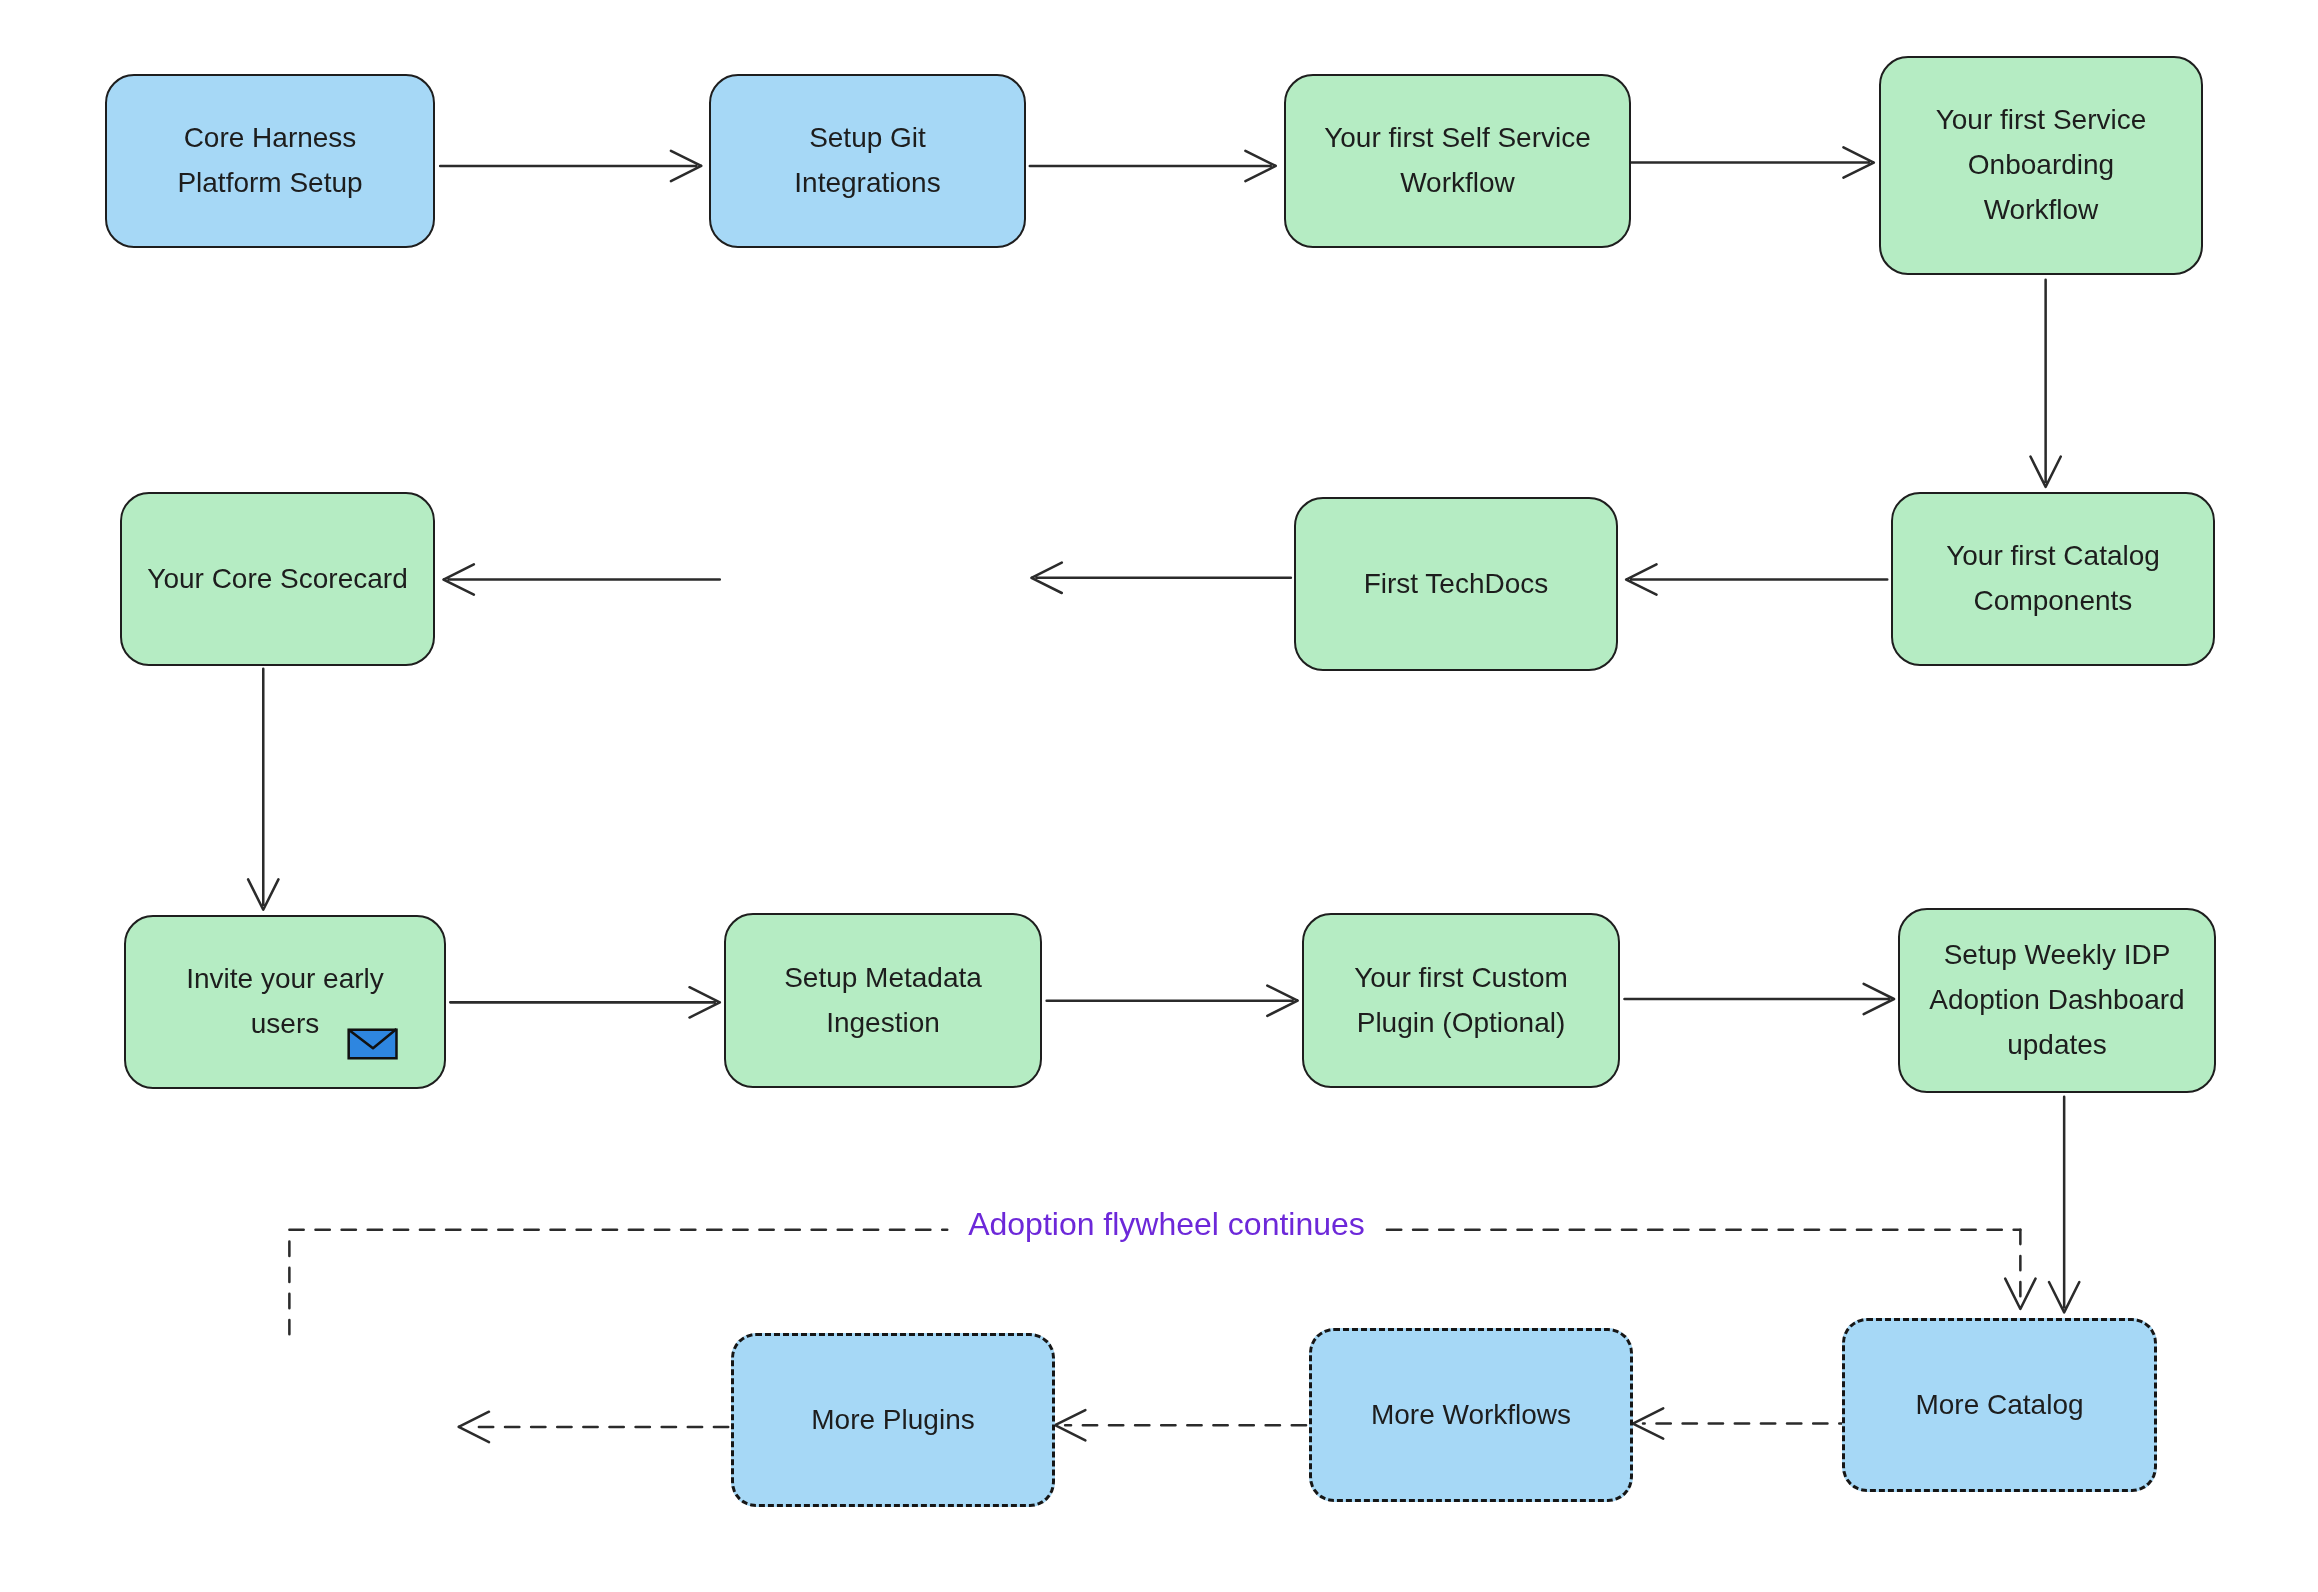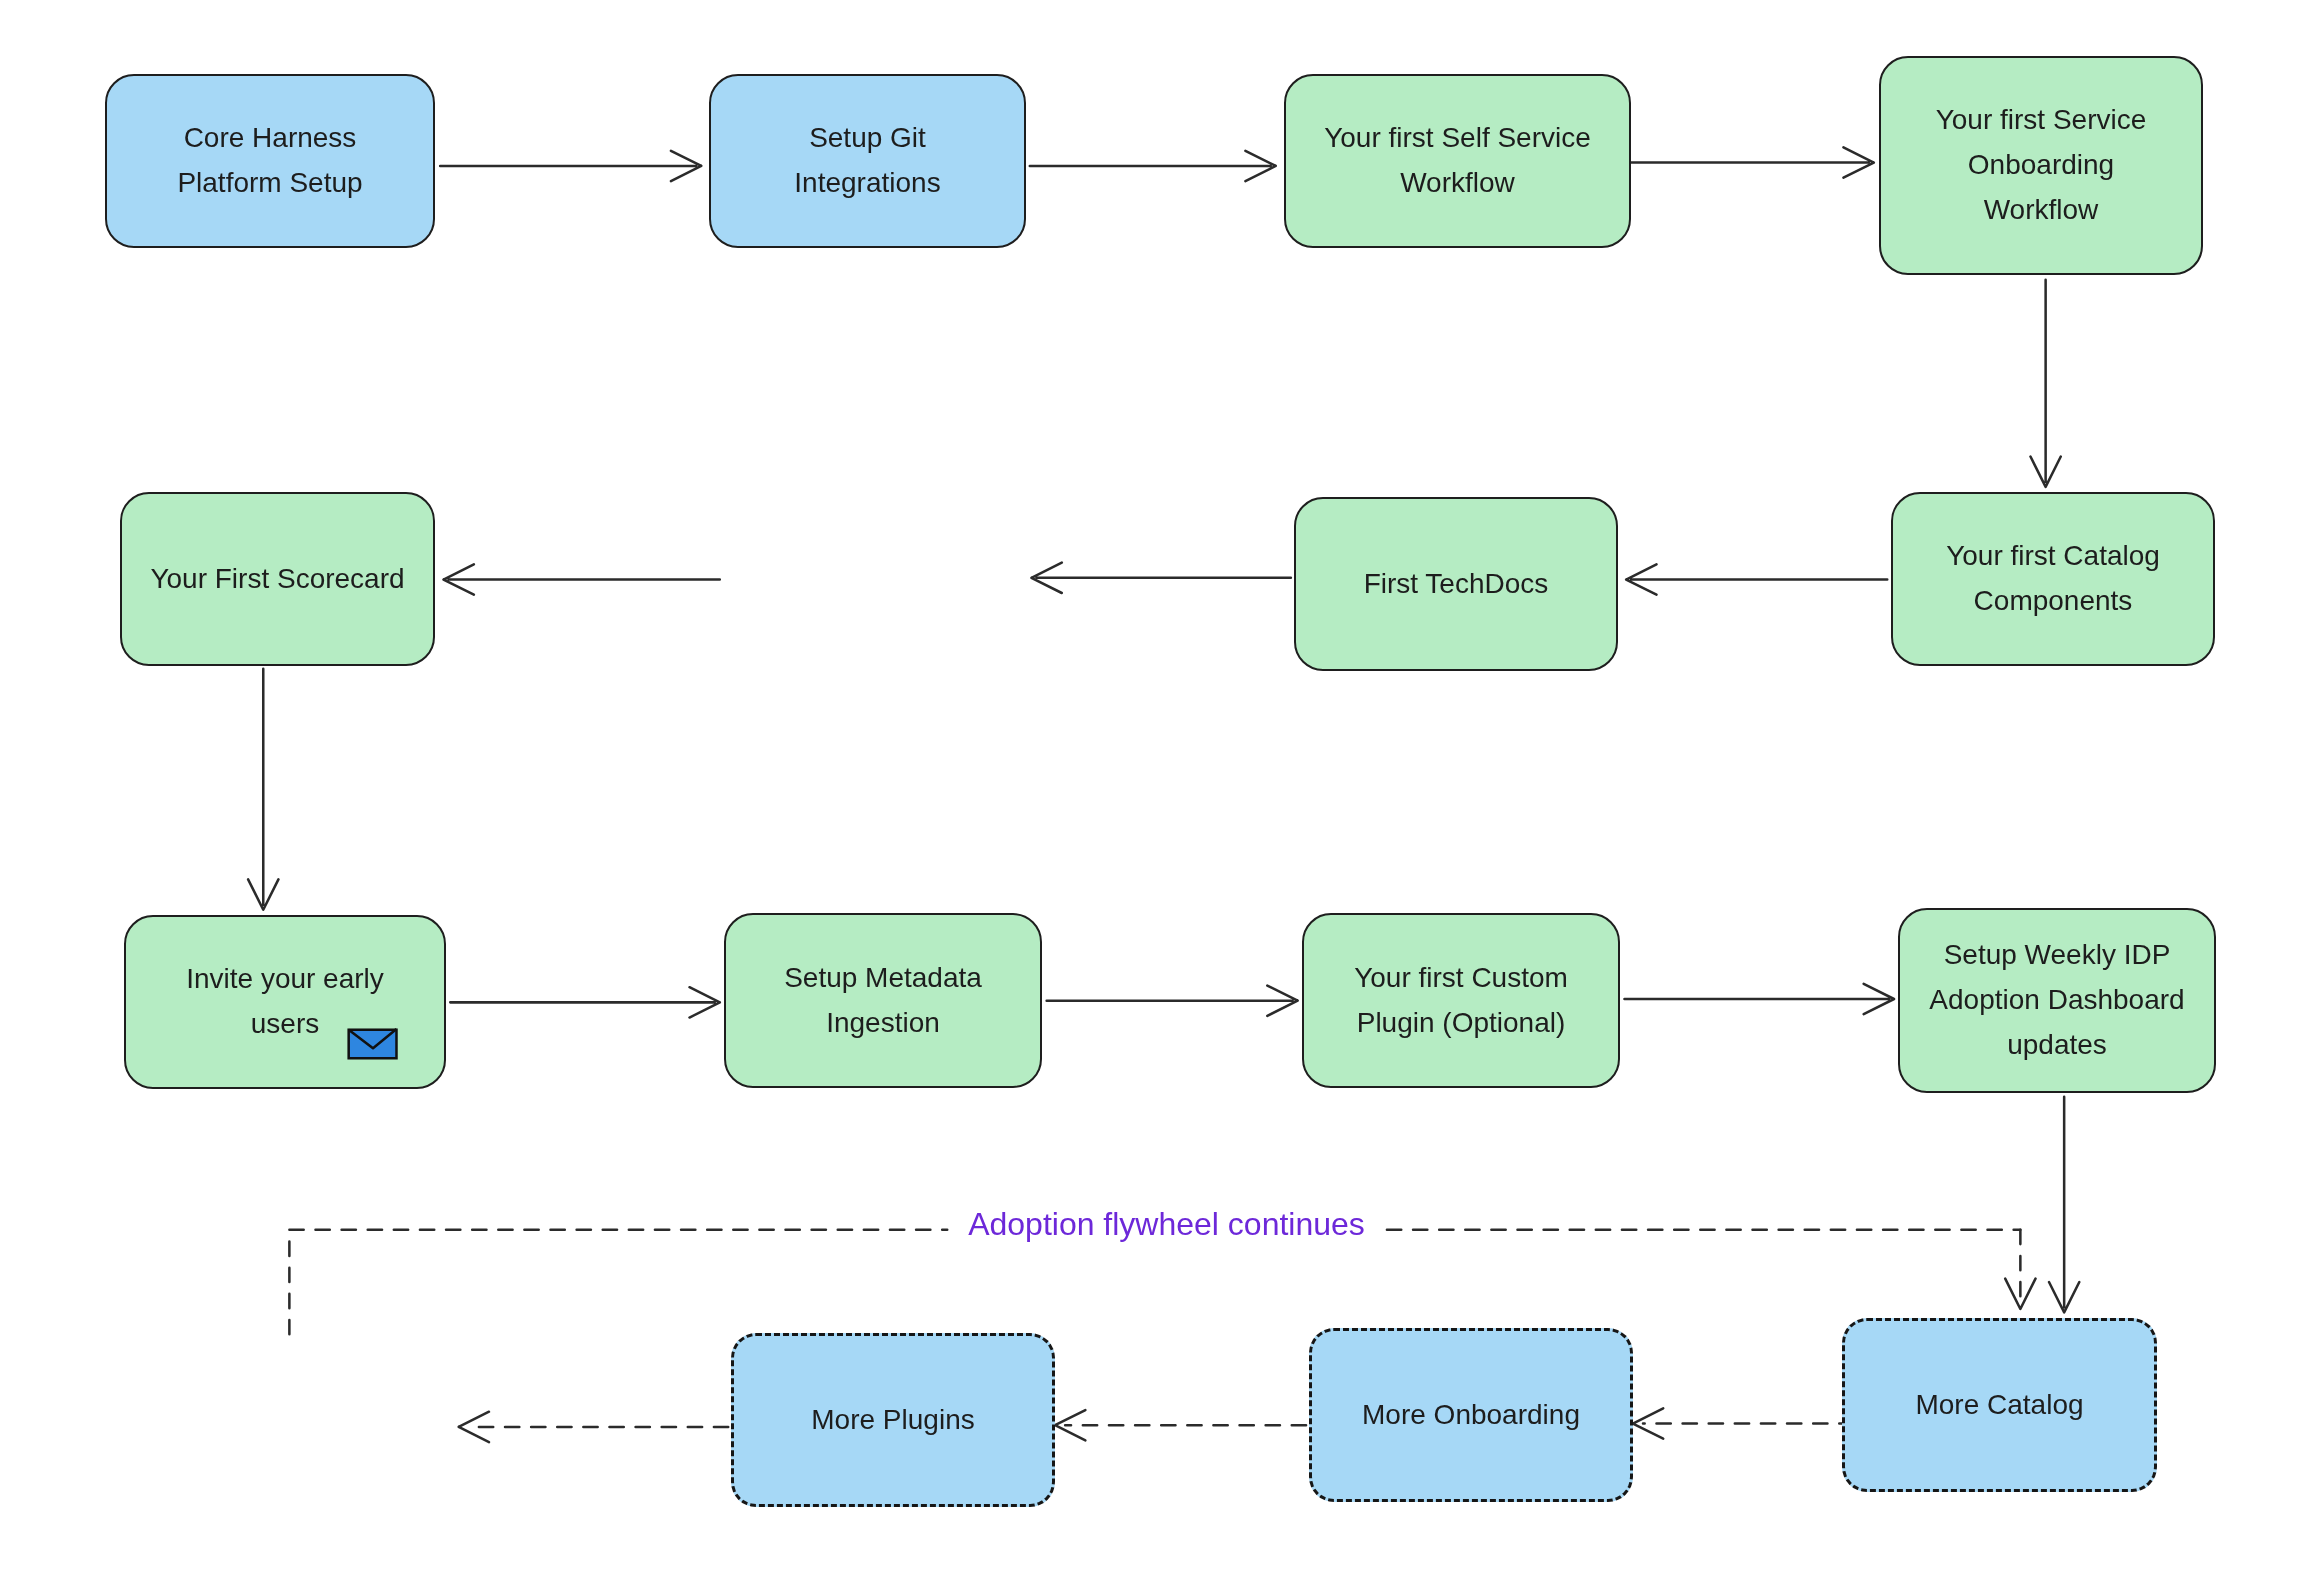--- a/index.html
+++ b/index.html
@@ -115,21 +115,21 @@
   </div>
 
   <div class="node green" style="left:1891px; top:492px; width:324px; height:174px">
     <span>Your first Catalog
 Components</span>
   </div>
   <div class="node green" style="left:1294px; top:497px; width:324px; height:174px">
     <span>First TechDocs</span>
   </div>
   <div class="node green" style="left:120px; top:492px; width:315px; height:174px">
-    <span>Your First Scorecard</span>
+    <span>Your Core Scorecard</span>
   </div>
 
   <div class="node green" style="left:124px; top:915px; width:322px; height:174px">
     <span>Invite your early
 users</span>
     <svg class="envelope" width="52" height="34" viewBox="0 0 62 40">
       <rect x="2" y="3" width="57" height="34" fill="#2e86e0" stroke="#111111" stroke-width="3"></rect>
       <path d="M2 3 L31 25 L59 2" fill="none" stroke="#111111" stroke-width="3" stroke-linejoin="round"></path>
     </svg>
   </div>
@@ -146,20 +146,20 @@
 Adoption Dashboard
 updates</span>
   </div>
 
   <div class="flywheel-label">Adoption flywheel continues</div>
 
   <div class="node blue dashed" style="left:1842px; top:1318px; width:315px; height:174px">
     <span>More Catalog</span>
   </div>
   <div class="node blue dashed" style="left:1309px; top:1328px; width:324px; height:174px">
-    <span>More Onboarding</span>
+    <span>More Workflows</span>
   </div>
   <div class="node blue dashed" style="left:731px; top:1333px; width:324px; height:174px">
     <span>More Plugins</span>
   </div>
 
 </div>
 
 
 </body></html>

